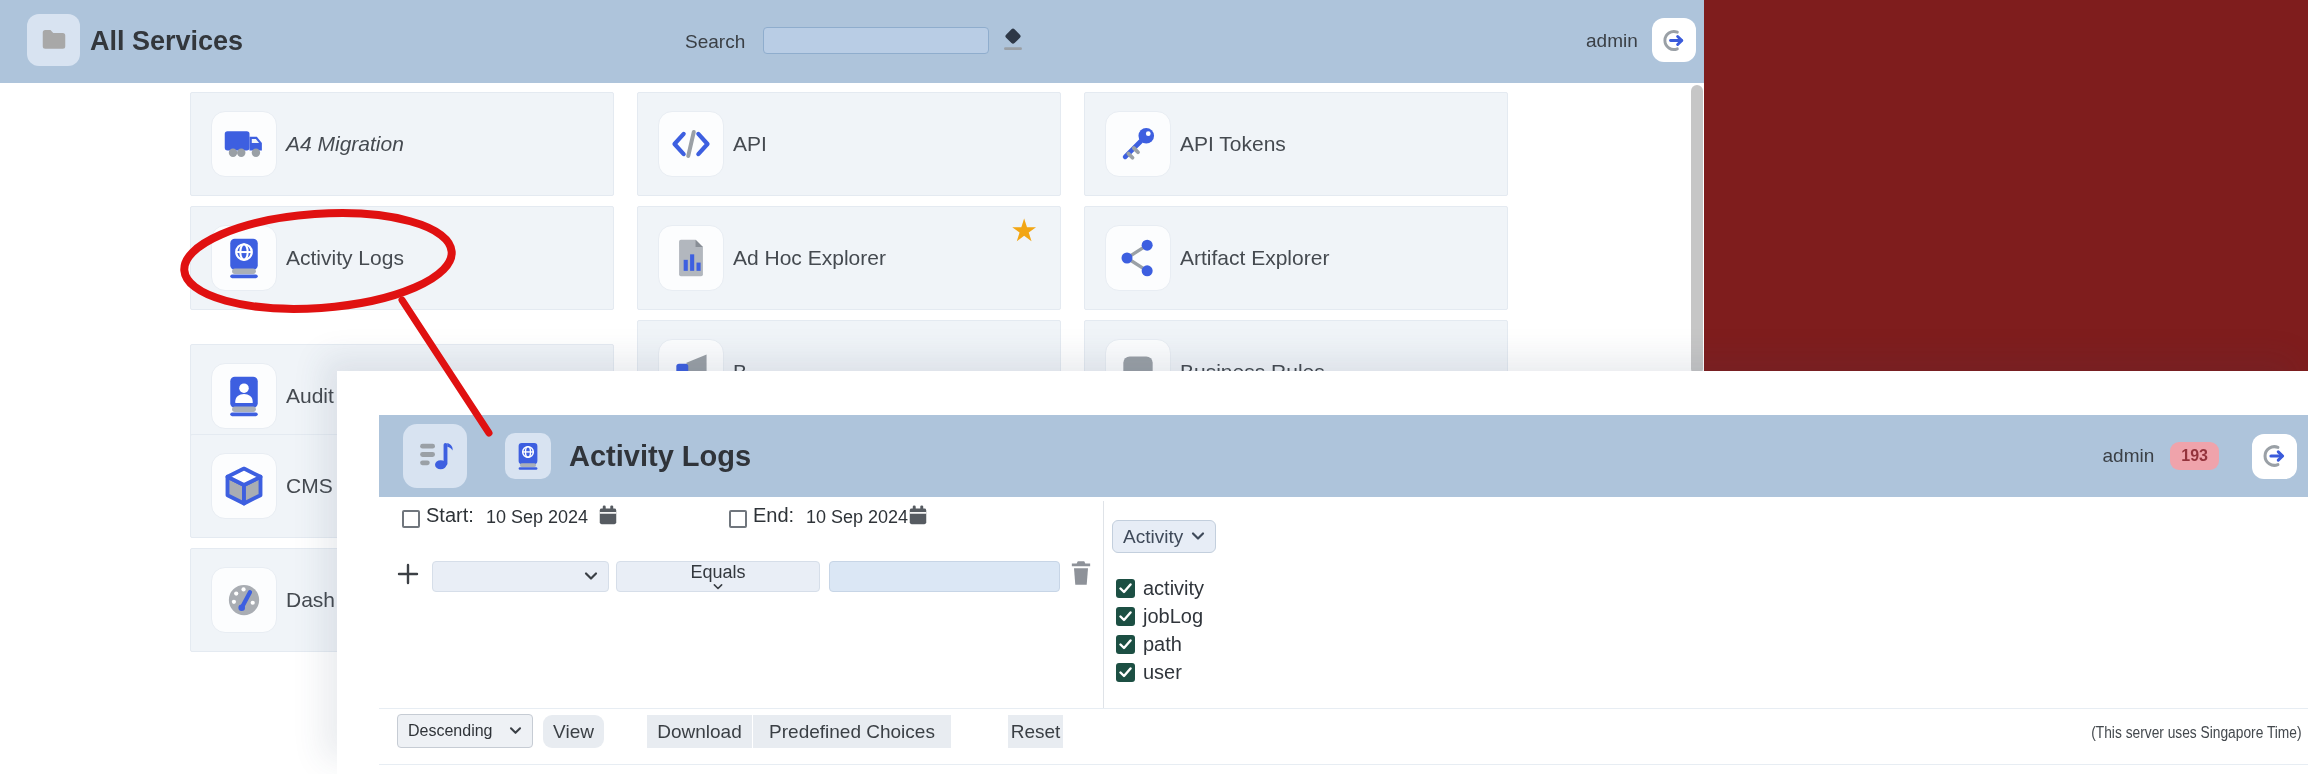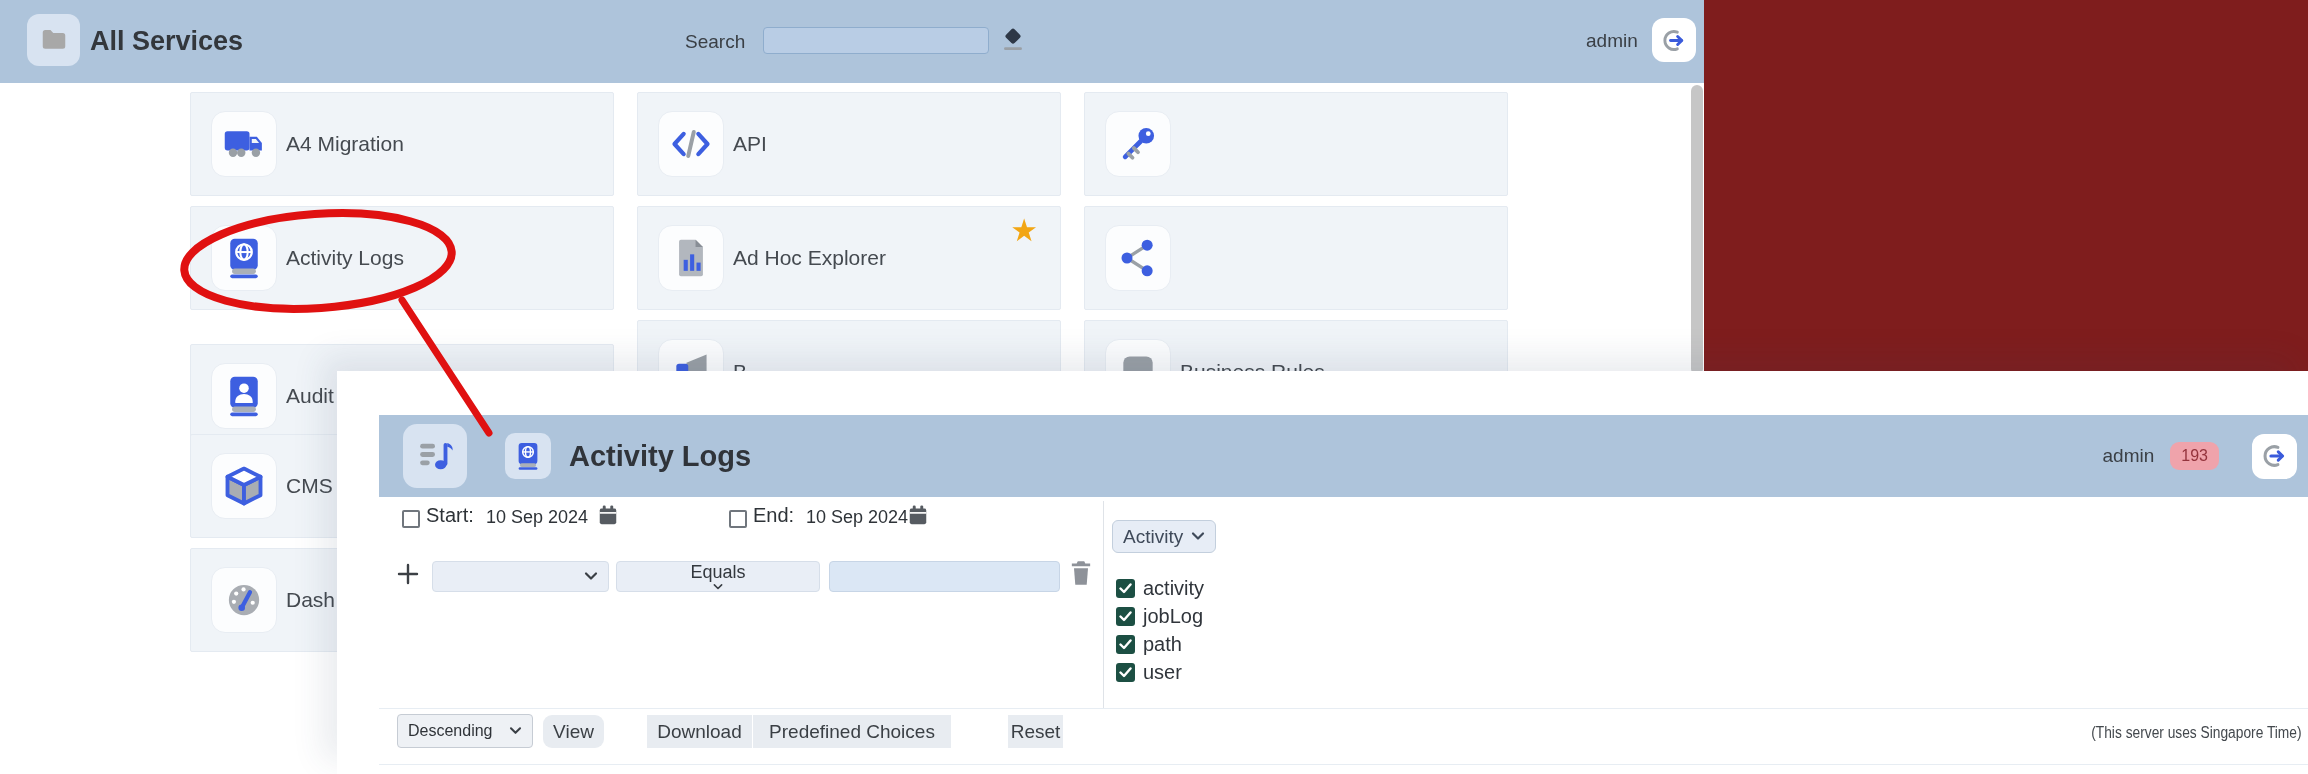--- a/index.html
+++ b/index.html
@@ -33,21 +33,21 @@
   .overlay { position:absolute; left:337px; top:371px; width:1971px; height:403px; background:#fff; z-index:10;
              box-shadow:-14px -14px 30px rgba(50,70,100,.10); }
   .ov-header { position:absolute; left:42px; top:44px; right:0; height:82px; background:#aec4db; display:flex; align-items:center; }
   .ov-logo-chip { width:64px; height:64px; border-radius:14px; background:#d8e3f1; margin-left:24px;
                   display:flex; align-items:center; justify-content:center; flex:0 0 auto; }
   .ov-book-chip { width:46px; height:46px; border-radius:10px; background:#d8e3f1; margin-left:38px;
                   display:flex; align-items:center; justify-content:center; flex:0 0 auto; }
   .ov-title { margin-left:18px; font-size:29px; font-weight:bold; color:#30343a; white-space:nowrap; }
   .ov-right { margin-left:auto; display:flex; align-items:center; margin-right:11px; }
   .ov-user { font-size:19px; color:#3a3f45; }
-  .badge { background:#efa3ab; color:#94333c; font-size:16px; font-weight:normal; padding:5px 11px; border-radius:9px; margin-left:16px; }
+  .badge { background:#efa3ab; color:#94333c; font-size:16px; font-weight:bold; padding:5px 11px; border-radius:9px; margin-left:16px; }
   .ov-logout { width:45px; height:45px; background:#fff; border-radius:12px; margin-left:33px;
                display:flex; align-items:center; justify-content:center; cursor:pointer; }
 
   .cbx-date { position:absolute; width:18px; height:18px; border:2px solid #70767d; border-radius:2px; background:#fff; cursor:pointer; }
   .flabel { position:absolute; font-size:20px; color:#2e3338; white-space:nowrap; }
   .fdate  { position:absolute; font-size:18px; color:#2e3338; white-space:nowrap; }
   .cal    { position:absolute; width:22px; height:22px; cursor:pointer; }
 
   .sel { position:absolute; background:#e9eef6; border:1px solid #d6dee9; border-radius:4px; display:flex; align-items:center;
          justify-content:space-between; padding:0 10px; font-size:18px; color:#33383e; cursor:pointer; }
@@ -101,21 +101,21 @@
       <div class="logout-chip">
         <svg width="27" height="27" viewBox="0 0 24 24">
           <path d="M14.5 4.6A8 8 0 1 0 14.5 19.4" stroke="#9aa0a6" stroke-width="2.6" fill="none" stroke-linecap="round"></path>
           <path d="M8.5 12H18" stroke="#3b5bdb" stroke-width="2.6" stroke-linecap="round"></path>
           <path d="M14.8 8.4 18.5 12l-3.7 3.6" stroke="#3b5bdb" stroke-width="2.6" fill="none" stroke-linecap="round" stroke-linejoin="round"></path>
         </svg>
       </div>
     </div>
 
     <div id="tiles">
-        <div class="tile" style="left: 190px; top: 92px;">
+        <div class="tile" style="left: 190px; top: 92px; font-style: italic;">
           <div class="tile-chip">
             <svg width="44" height="44" viewBox="0 0 48 48">
               <rect x="3" y="10" width="27" height="21" rx="3" fill="#3d5fe0"></rect>
               <path d="M30 16h8l5.5 7v8H30z" fill="#3d5fe0"></path>
               <path d="M32.5 18.5h4.5l3.5 4.5h-8z" fill="#f0f4f8"></path>
               <circle cx="12" cy="33.5" r="4.6" fill="#9aa0a6"></circle>
               <circle cx="21" cy="33.5" r="4.6" fill="#9aa0a6"></circle>
               <circle cx="37" cy="33.5" r="4.6" fill="#9aa0a6"></circle>
             </svg>
           </div>
@@ -133,20 +133,21 @@
         </div>
         <div class="tile" style="left: 1084px; top: 92px;">
           <div class="tile-chip">
             <svg width="44" height="44" viewBox="0 0 48 48">
               <circle cx="33" cy="15" r="8.5" fill="#3d5fe0"></circle>
               <circle cx="35.2" cy="12.8" r="2.6" fill="#fff"></circle>
               <path d="M27 21 10 38" stroke="#3d5fe0" stroke-width="5.2" stroke-linecap="round"></path>
               <path d="M13.5 34.5l4.5 4.5M19.5 28.5l4.5 4.5" stroke="#9aa0a6" stroke-width="4.2" stroke-linecap="round"></path>
             </svg>
           </div>
+          <span class="tile-label">API Tokens</span>
         </div>
         <div class="tile" style="left: 190px; top: 206px;">
           <div class="tile-chip">
             <svg width="44" height="44" viewBox="0 0 48 48">
               <rect x="9" y="3" width="30" height="34" rx="5" fill="#3d5fe0"></rect>
               <circle cx="24" cy="17.5" r="8.5" fill="none" stroke="#fff" stroke-width="2.4"></circle>
               <ellipse cx="24" cy="17.5" rx="4" ry="8.5" fill="none" stroke="#fff" stroke-width="2.2"></ellipse>
               <line x1="15.5" y1="17.5" x2="32.5" y2="17.5" stroke="#fff" stroke-width="2.2"></line>
               <rect x="11" y="35.5" width="26" height="6" rx="3" fill="#aab0b8"></rect>
               <rect x="9" y="42" width="30" height="4" rx="2" fill="#3d5fe0"></rect>
@@ -169,20 +170,21 @@
         </div>
         <div class="tile" style="left: 1084px; top: 206px;">
           <div class="tile-chip">
             <svg width="44" height="44" viewBox="0 0 48 48">
               <path d="M12 24 34 10M12 24l22 14" stroke="#9aa0a6" stroke-width="3.6"></path>
               <circle cx="12" cy="24" r="6" fill="#3d5fe0"></circle>
               <circle cx="34" cy="10" r="6" fill="#3d5fe0"></circle>
               <circle cx="34" cy="38" r="6" fill="#3d5fe0"></circle>
             </svg>
           </div>
+          <span class="tile-label">Artifact Explorer</span>
         </div>
         <div class="tile" style="left: 190px; top: 320px; margin-top: 24px;">
           <div class="tile-chip">
             <svg width="44" height="44" viewBox="0 0 48 48">
               <rect x="9" y="3" width="30" height="34" rx="5" fill="#3d5fe0"></rect>
               <circle cx="24" cy="15.5" r="5.2" fill="#fff"></circle>
               <path d="M14.5 30c0-5.3 4.3-8.3 9.5-8.3s9.5 3 9.5 8.3v1.5h-19z" fill="#fff"></path>
               <rect x="11" y="35.5" width="26" height="6" rx="3" fill="#aab0b8"></rect>
               <rect x="9" y="42" width="30" height="4" rx="2" fill="#3d5fe0"></rect>
             </svg>

